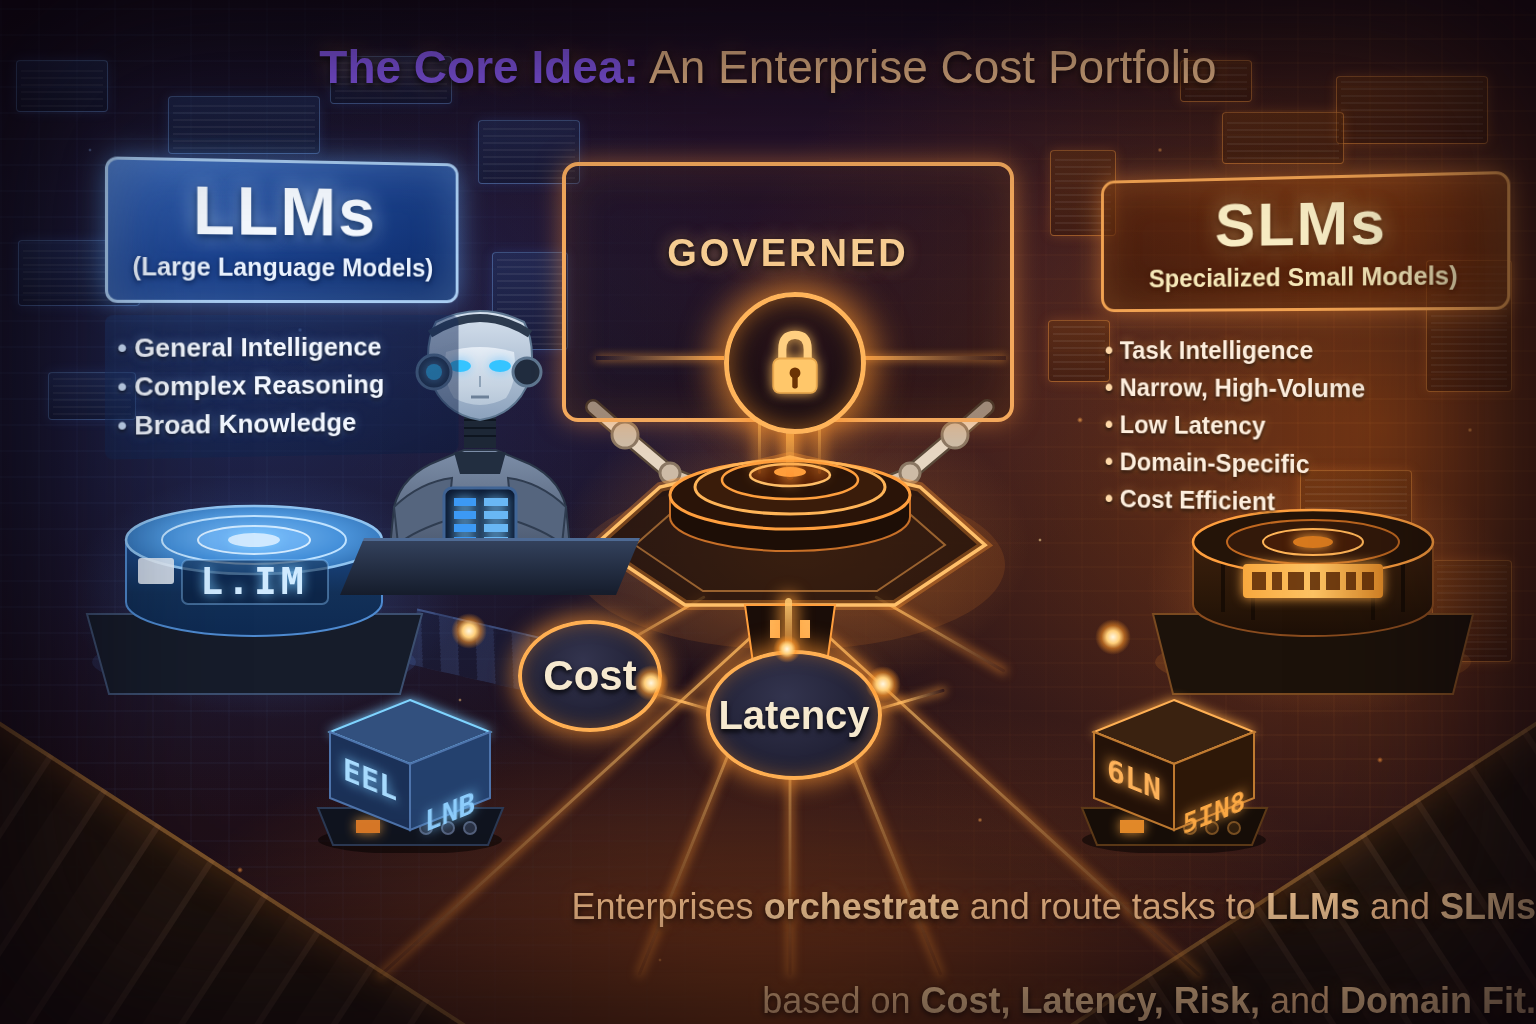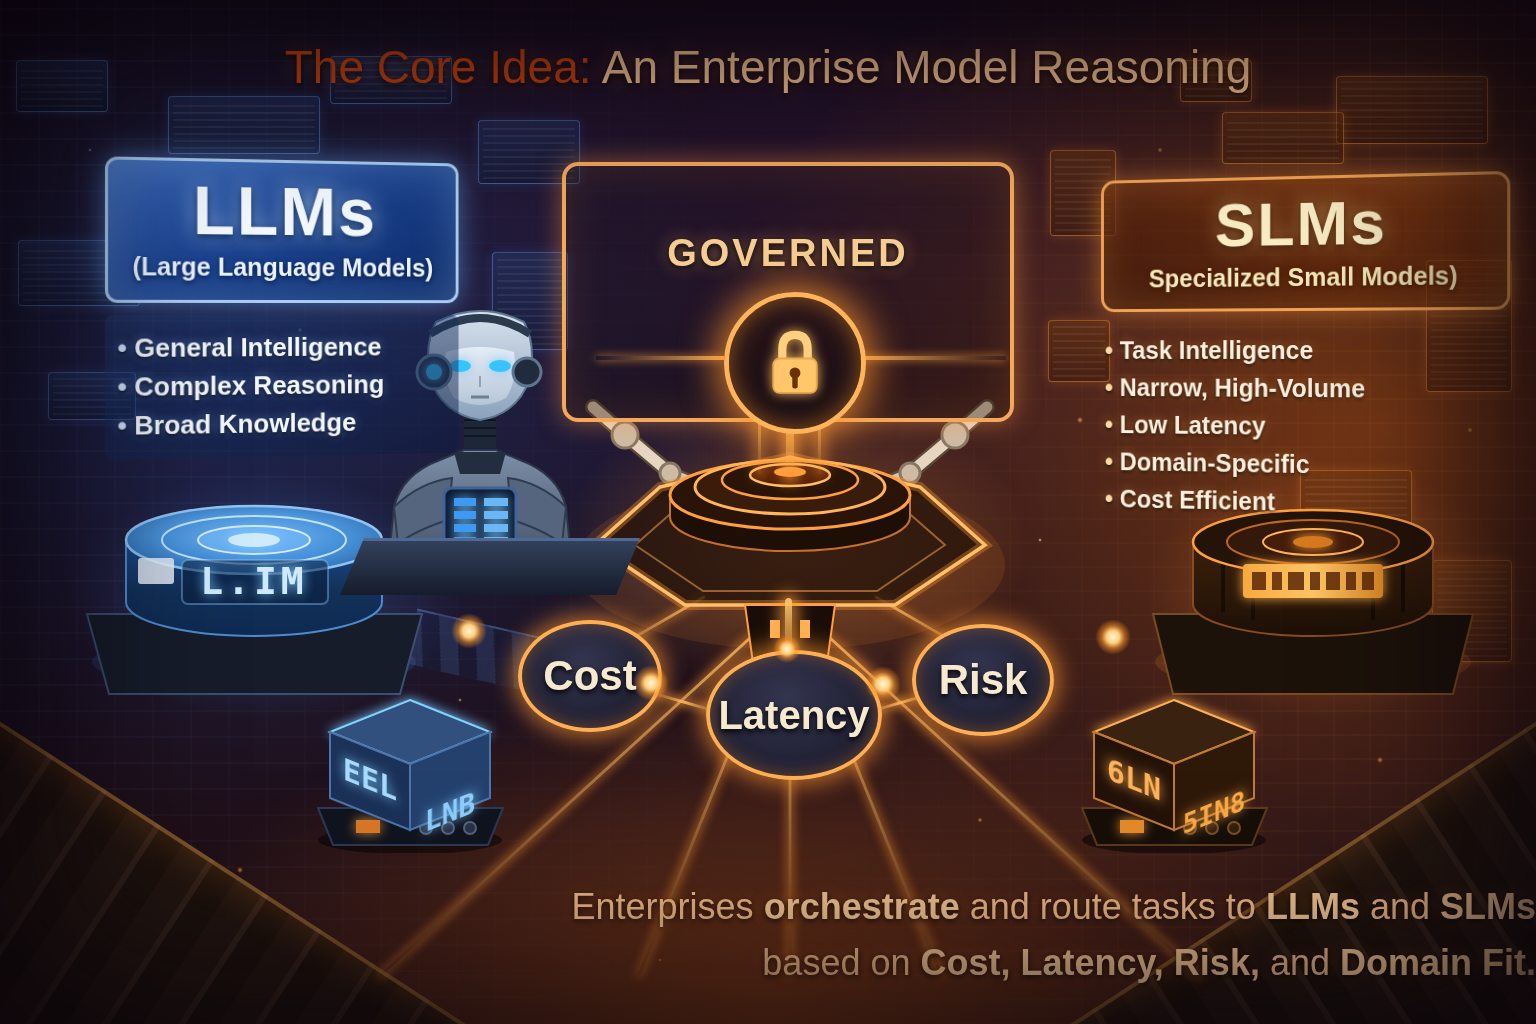--- a/index.html
+++ b/index.html
@@ -49,25 +49,25 @@
   .center-glow{left:540px;top:380px;width:510px;height:330px;
     background:radial-gradient(ellipse,rgba(255,150,50,.38),transparent 65%);}
   .left-glow{left:50px;top:460px;width:430px;height:270px;
     background:radial-gradient(ellipse,rgba(80,150,255,.28),transparent 65%);}
   .right-glow{left:1130px;top:450px;width:400px;height:280px;
     background:radial-gradient(ellipse,rgba(255,140,50,.34),transparent 65%);}
 
   
   .title{top:40px;left:0;width:100%;text-align:center;font-size:46px;color:#f5c28e;
     text-shadow:0 3px 7px rgba(0,0,0,.85),0 0 20px rgba(255,160,70,.35);z-index:10;}
-  .title .lead{font-weight:400;color:#c2410c;}
+  .title .lead{font-weight:700;color:#8b5cf6;}
   .caption{left:0;width:100%;text-align:right;color:#f2bc88;z-index:10;
     text-shadow:0 2px 6px rgba(0,0,0,.85),0 0 16px rgba(255,150,70,.25);}
   .cap1{top:886px;font-size:36px;}
-  .cap2{top:942px;font-size:36px;}
+  .cap2{top:980px;font-size:36px;}
   .caption .b{font-weight:700;color:#f6c894;}
 
   
   .llm-panel{left:108px;top:160px;width:356px;z-index:6;
     transform:perspective(900px) rotateY(7deg);}
   .llm-box{border:3px solid #a9cdf2;border-radius:12px;text-align:center;
     padding:14px 8px 18px;
     background:linear-gradient(155deg,#3b6cc0 0%,#1c4390 45%,#0d2a66 100%);
     box-shadow:0 0 28px rgba(100,170,255,.55), inset 0 0 46px rgba(160,210,255,.28);}
   .llm-heading{font-size:68px;font-weight:700;line-height:1;color:#f4f9ff;letter-spacing:2px;
@@ -389,21 +389,21 @@
     <circle cx="150" cy="140" r="6" fill="#33200e" stroke="#7a5022" stroke-width="2"></circle>
     <circle cx="172" cy="140" r="6" fill="#33200e" stroke="#7a5022" stroke-width="2"></circle>
     <polygon points="112,12 192,44 112,76 32,44" fill="#3a2210" stroke="#ffb054" stroke-width="2" class="gloworange"></polygon>
     <polygon points="32,44 112,76 112,142 32,110" fill="#241208" stroke="#c07a30" stroke-width="2"></polygon>
     <polygon points="112,76 192,44 192,110 112,142" fill="#2e1808" stroke="#c07a30" stroke-width="2"></polygon>
     <text transform="translate(72,102) skewY(22)" text-anchor="middle" font-size="30" fill="#ffb35a" class="gloworange">6LN</text>
     <text transform="translate(152,134) skewY(-22)" text-anchor="middle" font-size="26" fill="#ffab45" class="gloworange">5IN8</text>
   </svg>
 
   <div class="abs title">
-    <span class="lead">The Core Idea:</span><span> An Enterprise Model Reasoning</span>
+    <span class="lead">The Core Idea:</span><span> An Enterprise Cost Portfolio</span>
   </div>
 
   <div class="abs llm-panel">
     <div class="llm-box">
       <div class="llm-heading">LLMs</div>
       <div class="llm-sub">(Large Language Models)</div>
     </div>
     <ul class="llm-bullets">
       <li>General Intelligence</li>
       <li>Complex Reasoning</li>
@@ -442,23 +442,20 @@
       <li>Cost Efficient</li>
     </ul>
   </div>
 
   <div class="abs node latency">
     <span>Latency</span>
   </div>
   <div class="abs node cost">
     <span>Cost</span>
   </div>
-  <div class="abs node risk">
-    <span>Risk</span>
-  </div>
 
   <div class="abs spark" style="left:451px;top:613px;"></div>
   <div class="abs spark" style="left:633px;top:665px;"></div>
   <div class="abs spark" style="left:865px;top:666px;"></div>
   <div class="abs spark" style="left:1095px;top:619px;"></div>
   <div class="abs spark" style="left:773px;top:635px;width:28px;height:28px;"></div>
 
   <div class="abs caption cap1">
     <span>Enterprises </span><span class="b">orchestrate</span><span> and route tasks to </span><span class="b">LLMs</span><span> and </span><span class="b">SLMs</span>
   </div>

